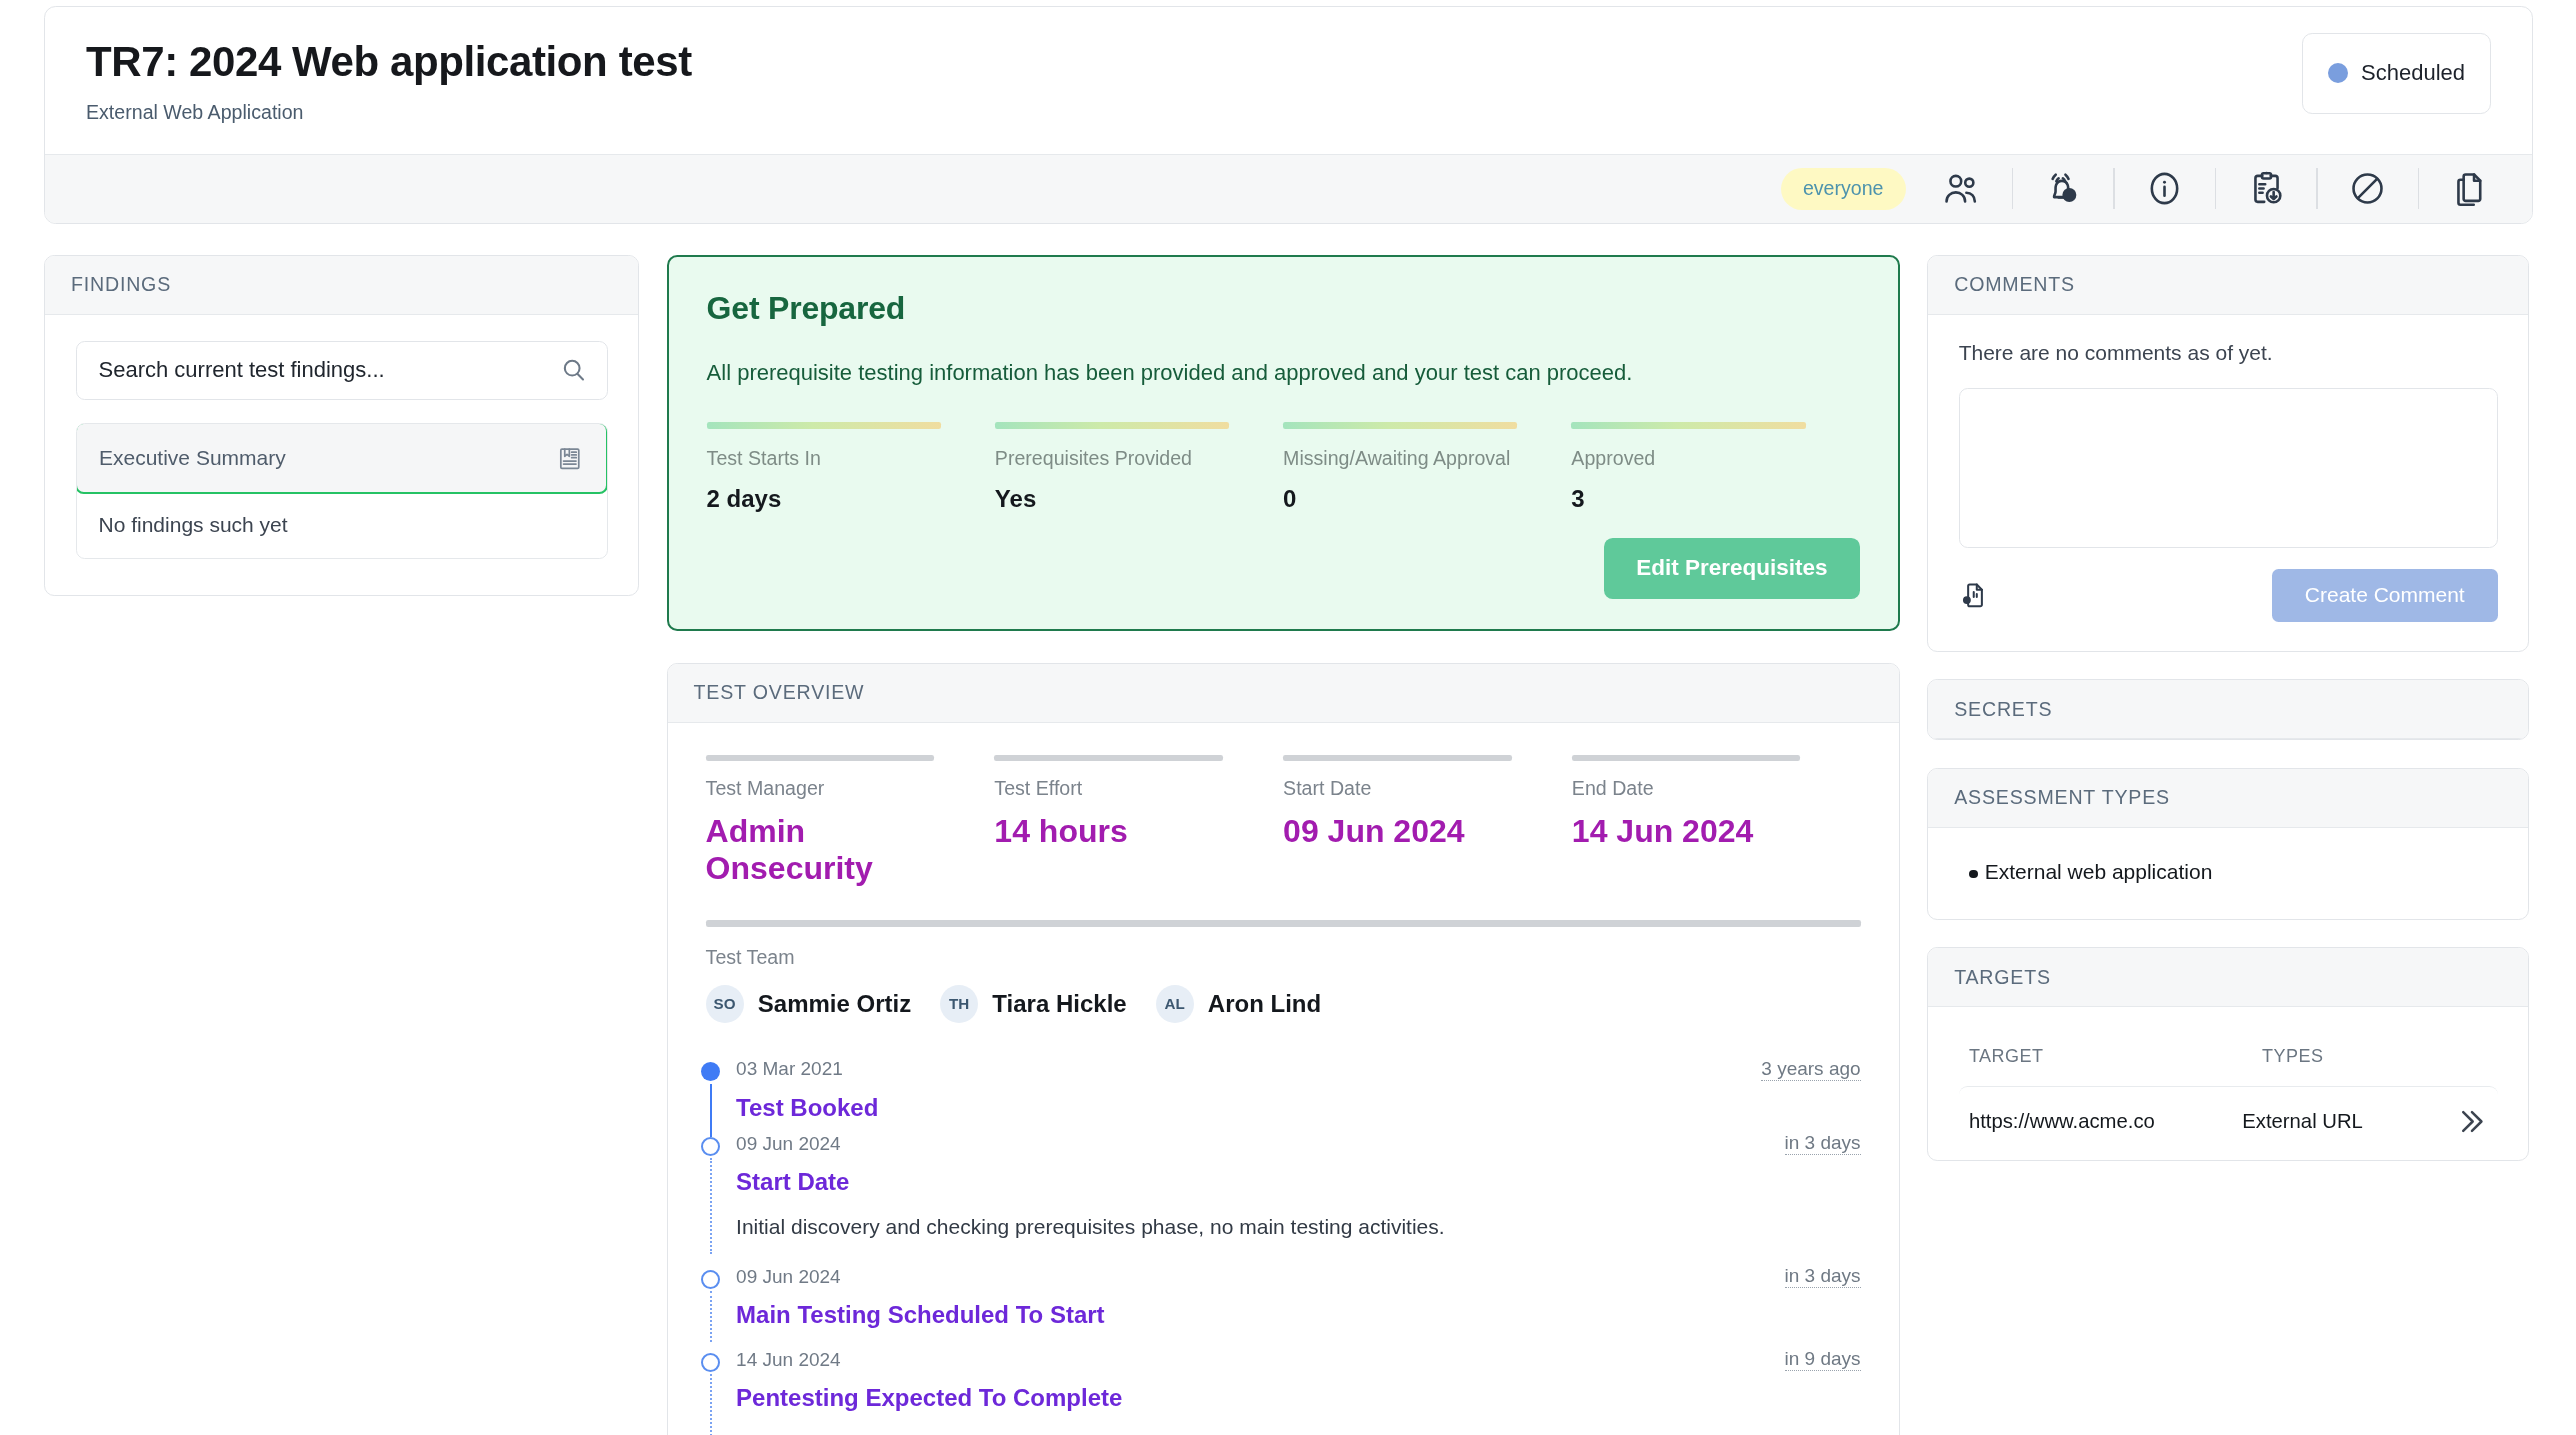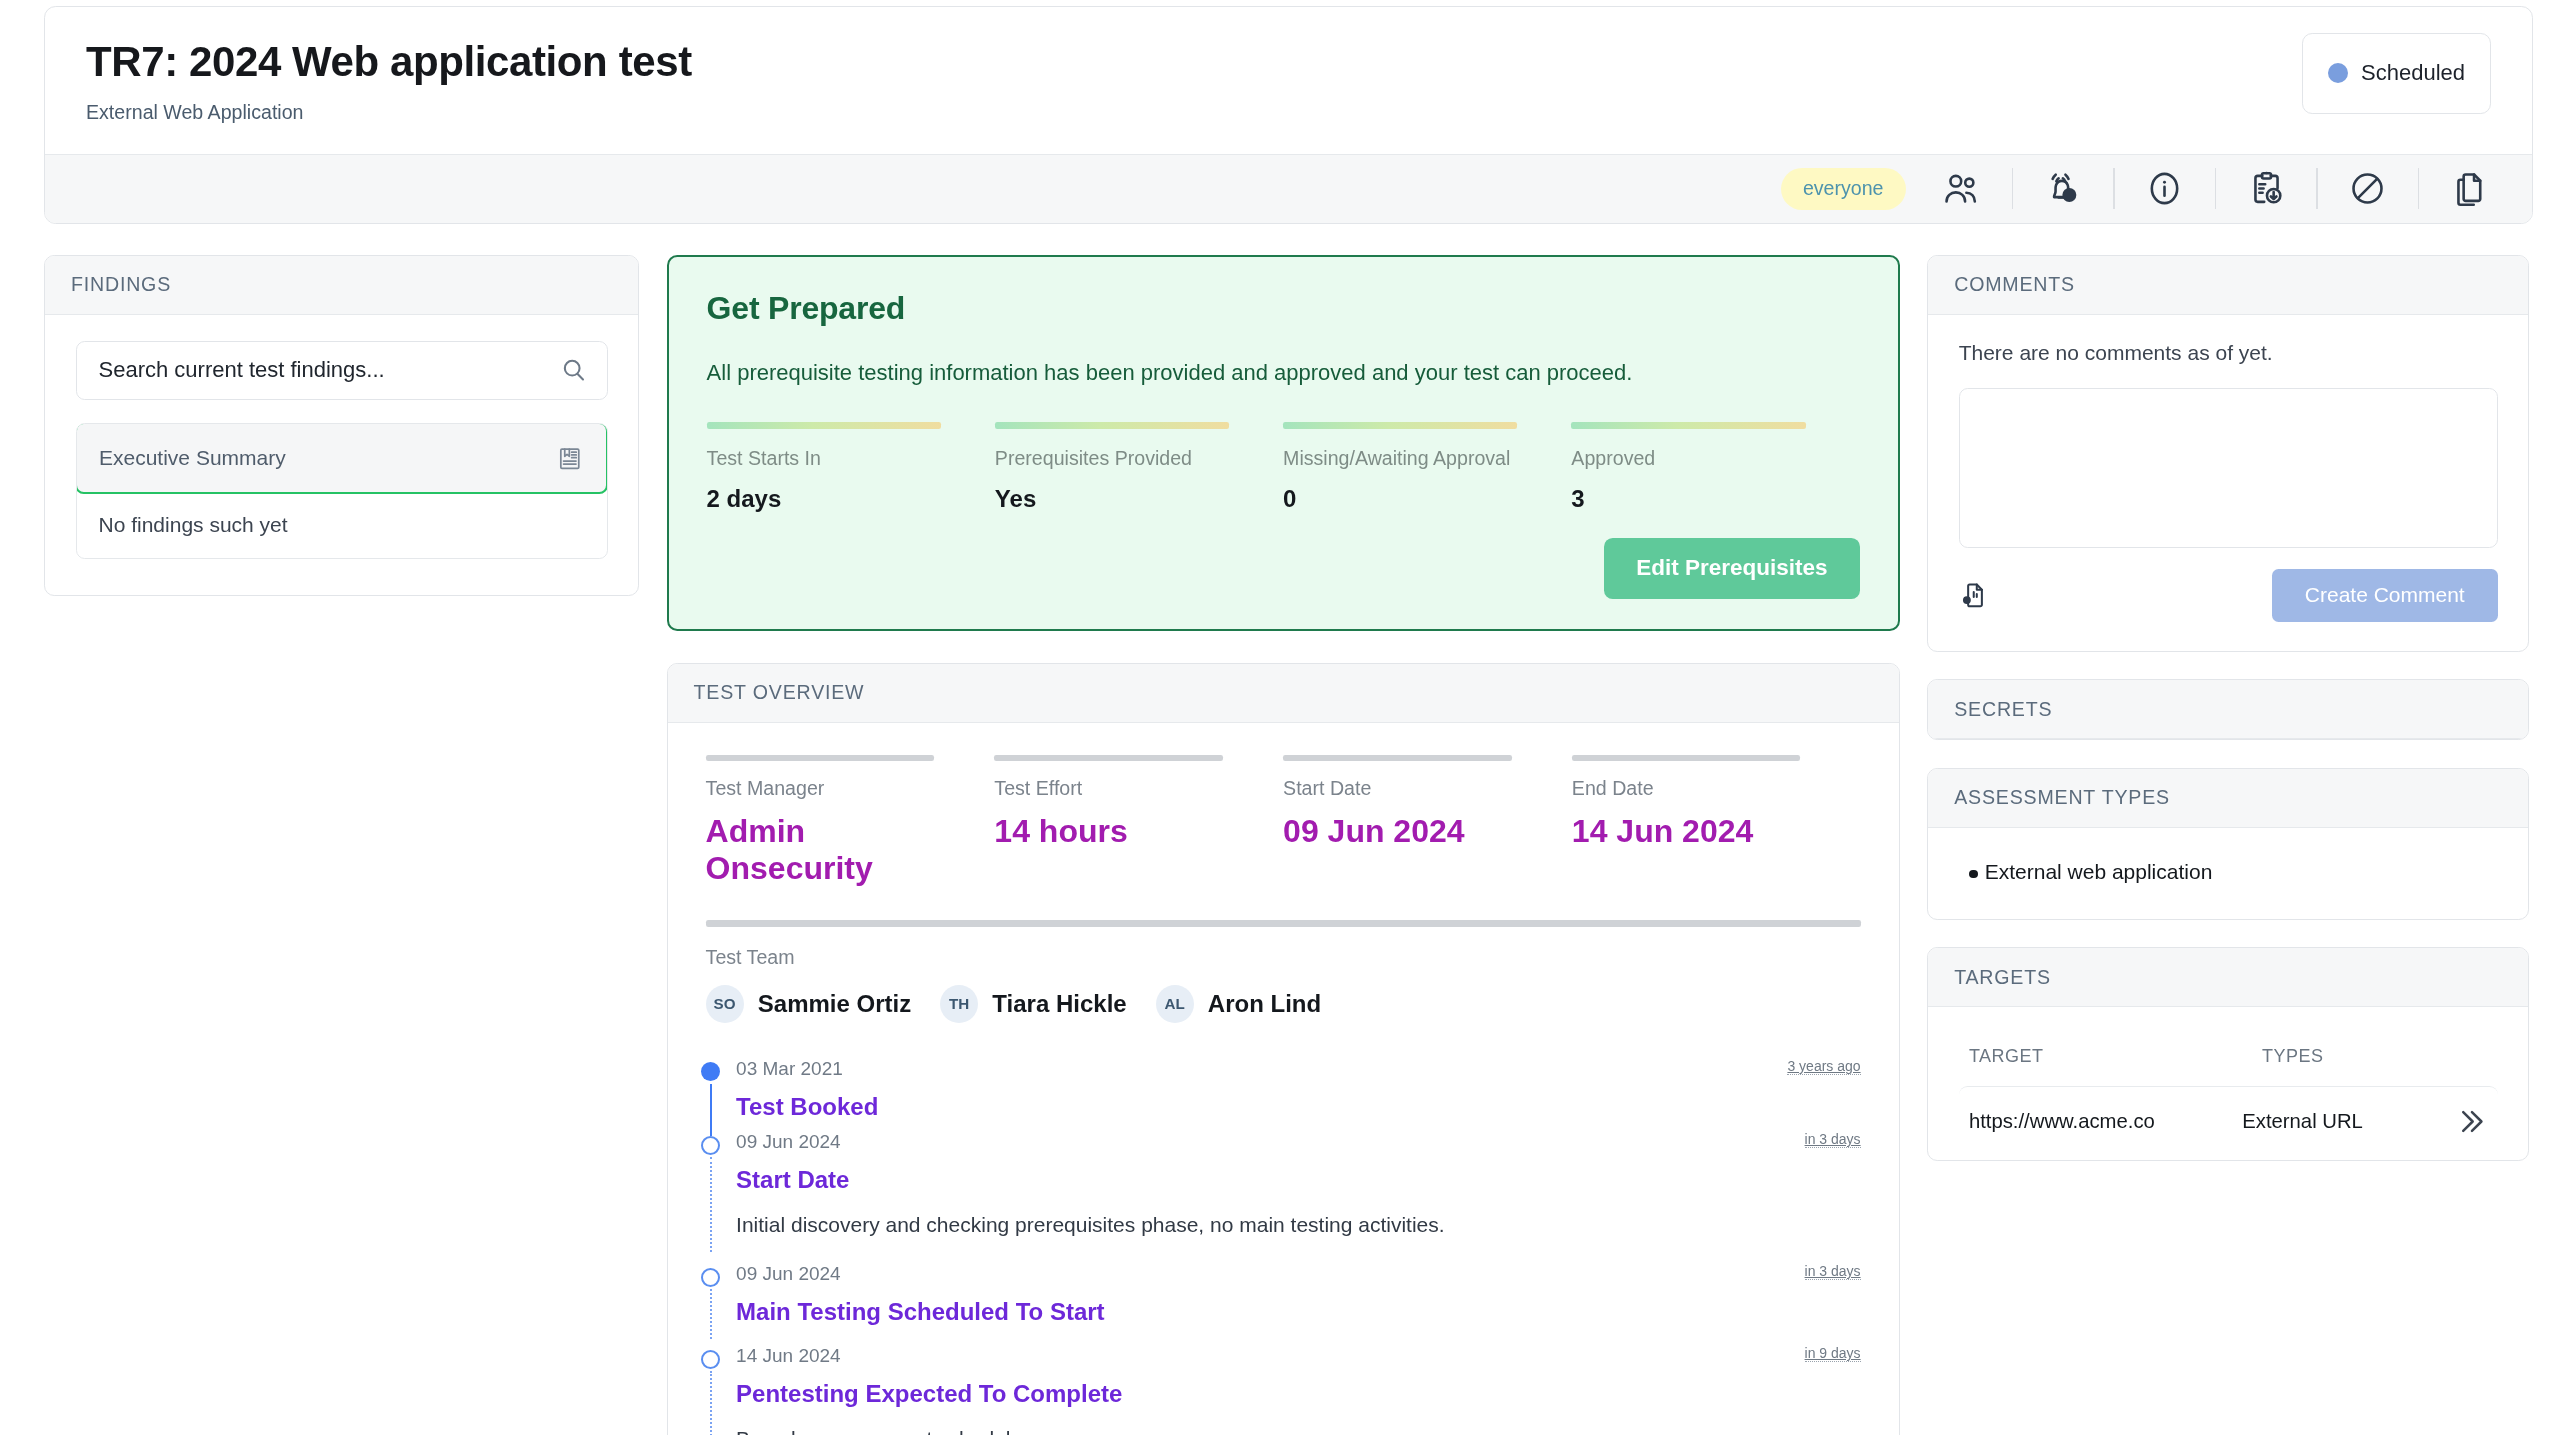--- a/index.html
+++ b/index.html
@@ -117,23 +117,23 @@
 
   
   .timeline { padding: 10.2px 38px 0 38px; position:relative; }
   .tl-item { position:relative; padding-left: 30.5px; }
   .tl-marker { position:absolute; left:-4.4px; top:4.4px; width:19px; height:19px; border-radius:50%; }
   .tl-marker.filled { background:#3f7bf5; }
   .tl-marker.hollow { border:2.2px solid #5a8ef0; background:#fff; }
   .tl-line { position:absolute; left:4.4px; top:26px; bottom:-4.4px; width:2.2px; }
   .tl-line.solid { background:#3f7bf5; }
   .tl-line.dotted { border-left:2.2px dotted #7ba3f2; }
-  .tl-row { display:flex; justify-content:space-between; align-items:flex-start; }
+  .tl-row { display:flex; justify-content:space-between; align-items:center; }
   .tl-date { font-size:19px; color:#707a86; }
-  .tl-rel { font-size:14px; color:#6f7984; border-bottom: 1.5px dotted #9aa3ad; text-decoration: underline; }
+  .tl-rel { font-size:19px; color:#6f7984; border-bottom: 1.5px dotted #9aa3ad; }
   .tl-title { font-size:24px; font-weight:700; color:#6d28d9; margin-top:13px; }
   .tl-desc { font-size:21px; color:#323a45; margin-top:19px; }
 
   
   .comments-body { padding: 26px 30.5px 29px 30.5px; }
   .comments-empty { font-size:21px; color:#3c4450; }
   .comment-area {
     margin-top:23px; width:100%; height:160px; border:1.5px solid #e2e5e9; border-radius:8.7px;
     resize:none; outline:none; font-family:"Liberation Sans", sans-serif; font-size:19.6px; padding:13px;
   }

